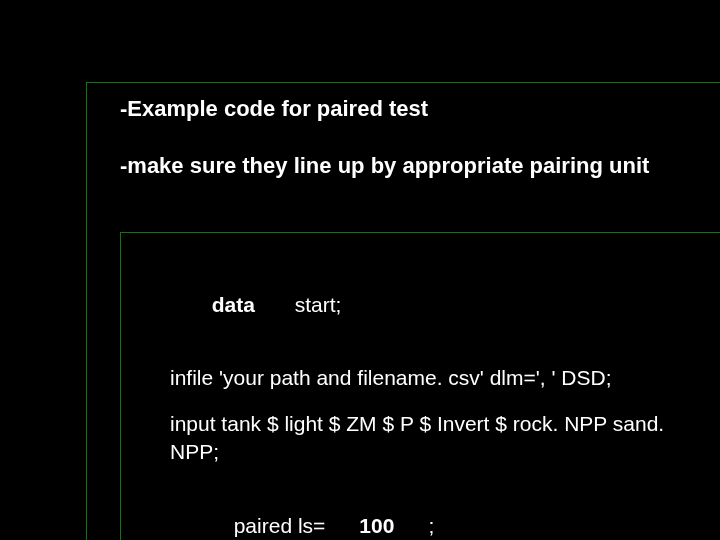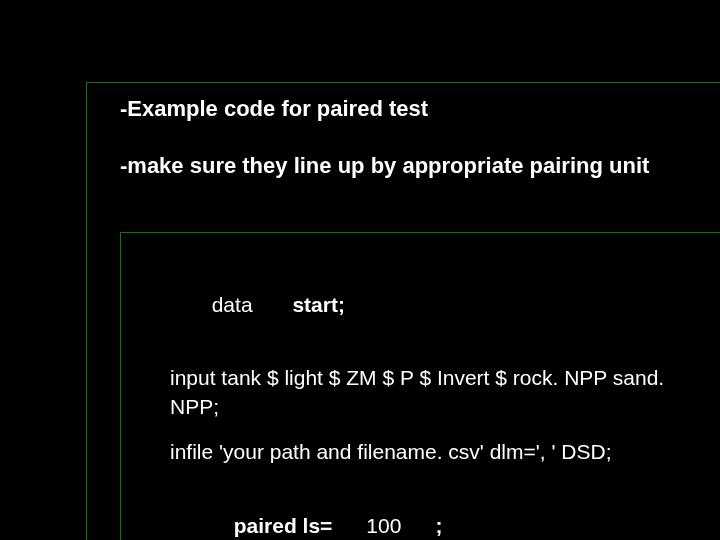--- a/index.html
+++ b/index.html
@@ -39,39 +39,39 @@
     padding: 12px 10px 14px 10px;
   }
   .code-line {
     font-size: 21px;
     color: #fff;
     line-height: 1.35;
     white-space: pre-wrap;
   }
   .indent { padding-left: 22px; }
   .gap { height: 22px; }
-  .b { font-weight: normal; }
-  .n { font-weight: bold; }
+  .b { font-weight: bold; }
+  .n { font-weight: normal; }
 </style>
 </head>
 <body>
 
 <div class="slide">
   <div class="outer-border">
 
     <div class="heading heading1">-Example code for paired test</div>
     <div class="heading heading2">-make sure they line up by appropriate pairing unit</div>
 
     <div class="code-box">
 
       <div class="code-line">
         <span class="b">data</span><span class="n"> start;</span>
       </div>
+      <div class="code-line indent">infile 'your path and filename. csv' dlm=', ' DSD;</div>
       <div class="code-line indent">input tank $ light $ ZM $ P $ Invert $ rock. NPP sand. NPP;</div>
-      <div class="code-line indent">infile 'your path and filename. csv' dlm=', ' DSD;</div>
       <div class="code-line indent">
         <span class="n">paired ls=</span><span class="b">100</span><span class="n">;</span>
       </div>
 
       <div class="gap"></div>
 
       <div class="code-line">
         
       </div>
 

